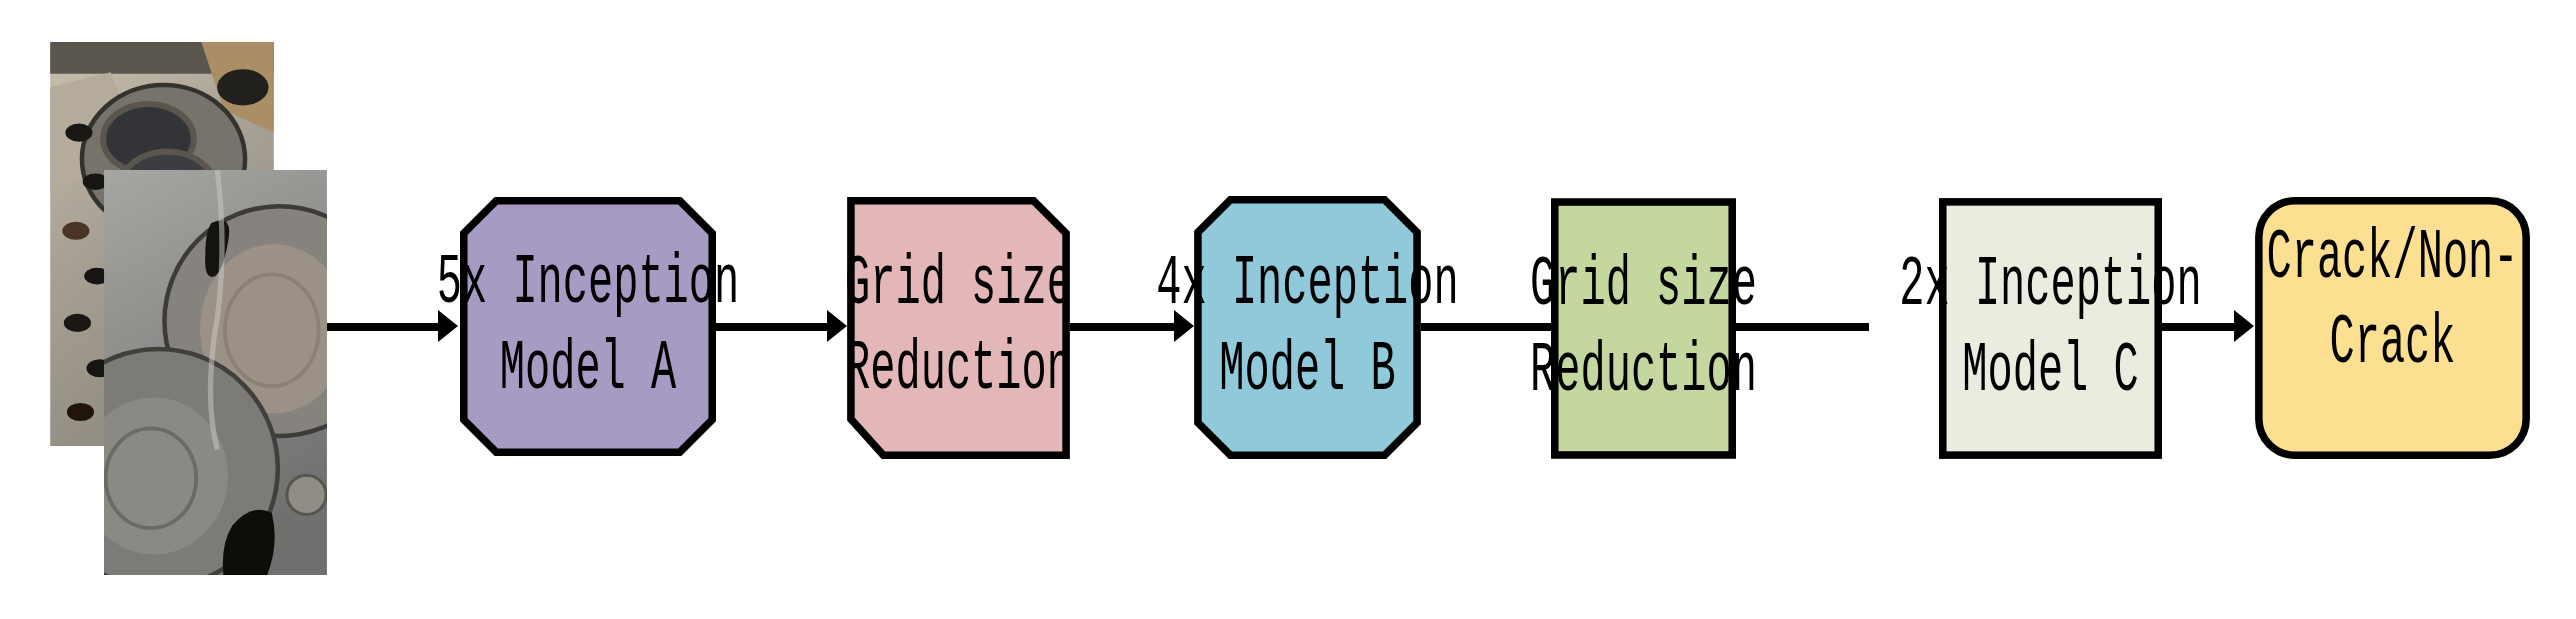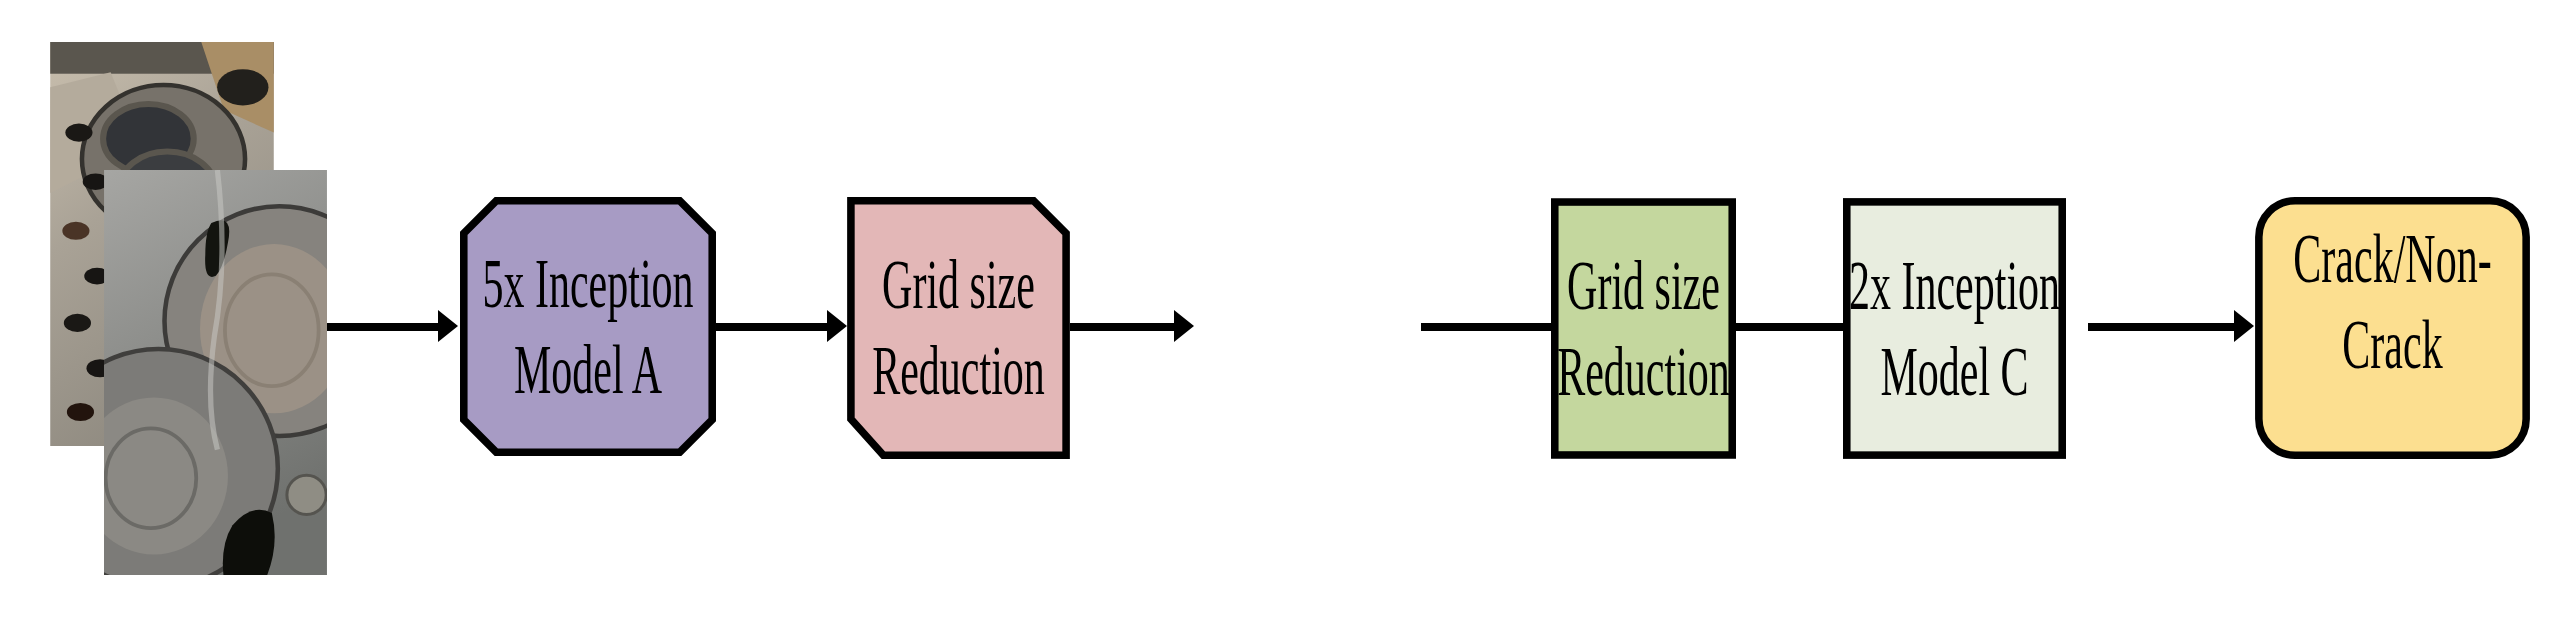--- a/index.html
+++ b/index.html
@@ -1,17 +1,17 @@
 <!DOCTYPE html>
 <html style="font-size:12px"><head>
 <meta charset="utf-8">
 <style>
   html,body{margin:0;padding:0;background:#fff;}
   .canvas{position:relative;width:2576px;height:619px;background:#fff;overflow:hidden;
-          font-family:Liberation Serif, serif;}
+          font-family:Liberation Mono, monospace;}
   .photo{position:absolute;overflow:hidden;}
   .photo svg{display:block;}
   .node{position:absolute;}
   .node svg{position:absolute;left:0;top:0;}
   .label{position:absolute;left:0;top:0;right:0;bottom:0;display:flex;flex-direction:column;
          align-items:center;justify-content:center;text-align:center;color:#000;
          font-size:42px;line-height:51px;transform:scaleY(1.68);}
   .label span{display:block;white-space:nowrap;}
   .conn-line{position:absolute;height:7.6px;background:#000;}
   .arrowhead{position:absolute;width:0;height:0;border-top:16.6px solid transparent;
@@ -108,32 +108,41 @@
   <div class="node" style="left:847px;top:197px;width:223px;height:262px">
     <svg width="223" height="262" viewBox="0 0 295 347">
       <polygon points="5,5 247,5 290,48 290,342 48,342 5,294" stroke="#000" stroke-width="10" fill="#e3b7b7"></polygon>
     </svg>
     <div class="label">
       <span>Grid size</span>
       <span>Reduction</span>
     </div>
   </div>
 
+  <div class="node" style="left:1194px;top:196px;width:227px;height:263px">
+    <svg width="227" height="263" viewBox="0 0 300 348">
+      <polygon points="48,5 252,5 295,48 295,300 252,343 48,343 5,300 5,48" stroke="#000" stroke-width="10" fill="#90c9da"></polygon>
+    </svg>
+    <div class="label">
+      <span>4x Inception</span>
+      <span>Model B</span>
+    </div>
+  </div>
 
   <div class="node" style="left:1551px;top:198px;width:185px;height:261px">
     <svg width="185" height="261" viewBox="0 0 245 345">
       <rect x="5" y="5" width="235" height="335" stroke="#000" stroke-width="10" fill="#c4d79e"></rect>
     </svg>
     <div class="label">
       <span>Grid size</span>
       <span>Reduction</span>
     </div>
   </div>
 
-  <div class="node" style="left:1843px;top:198px;width:223px;height:261px">
+  <div class="node" style="left:1939px;top:198px;width:223px;height:261px">
     <svg width="223" height="261" viewBox="0 0 295 345">
       <rect x="5" y="5" width="285" height="335" stroke="#000" stroke-width="10" fill="#e8eddf"></rect>
     </svg>
     <div class="label">
       <span>2x Inception</span>
       <span>Model C</span>
     </div>
   </div>
 
   <div class="node" style="left:2255px;top:197px;width:275px;height:210px">

